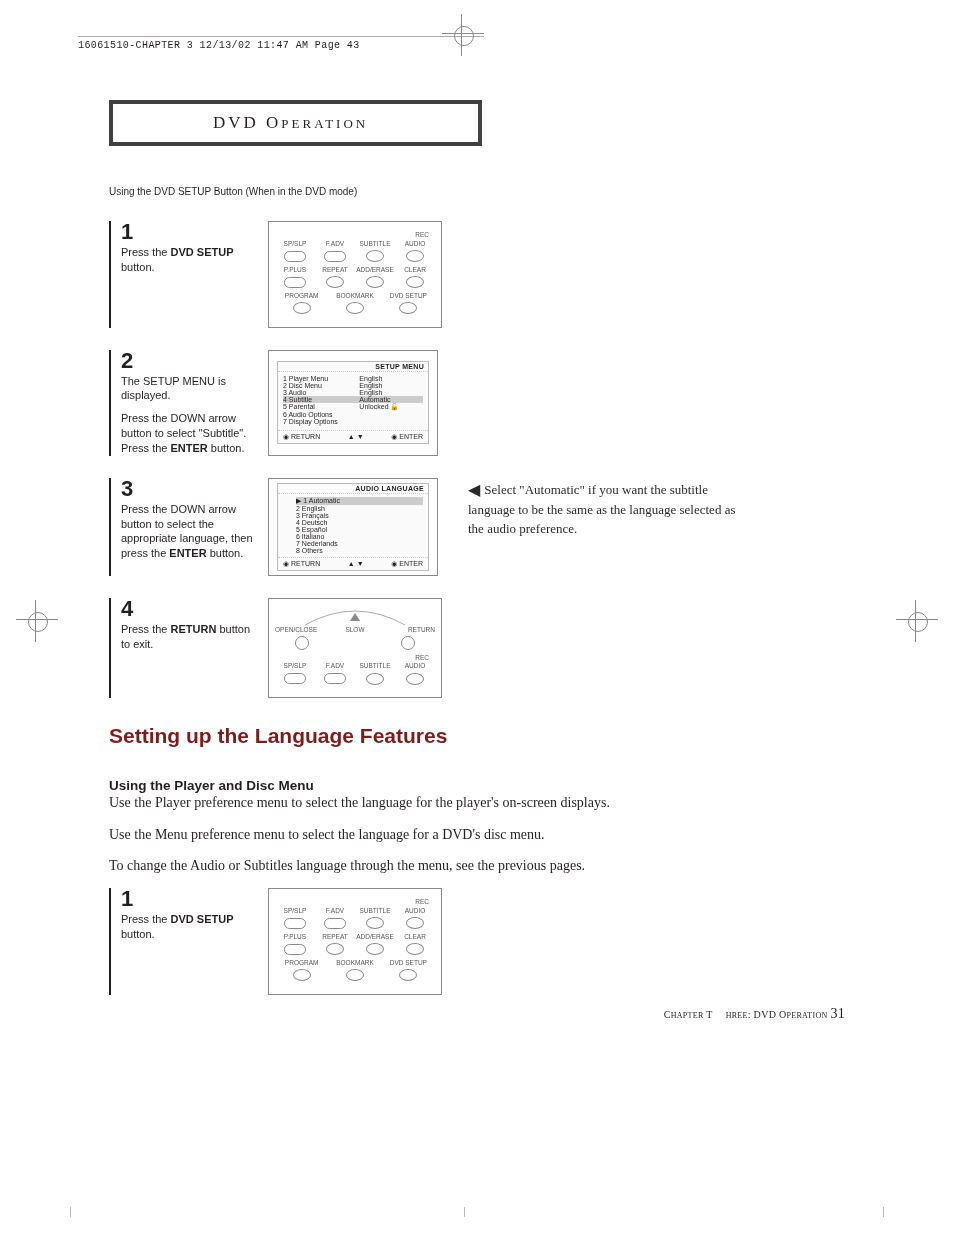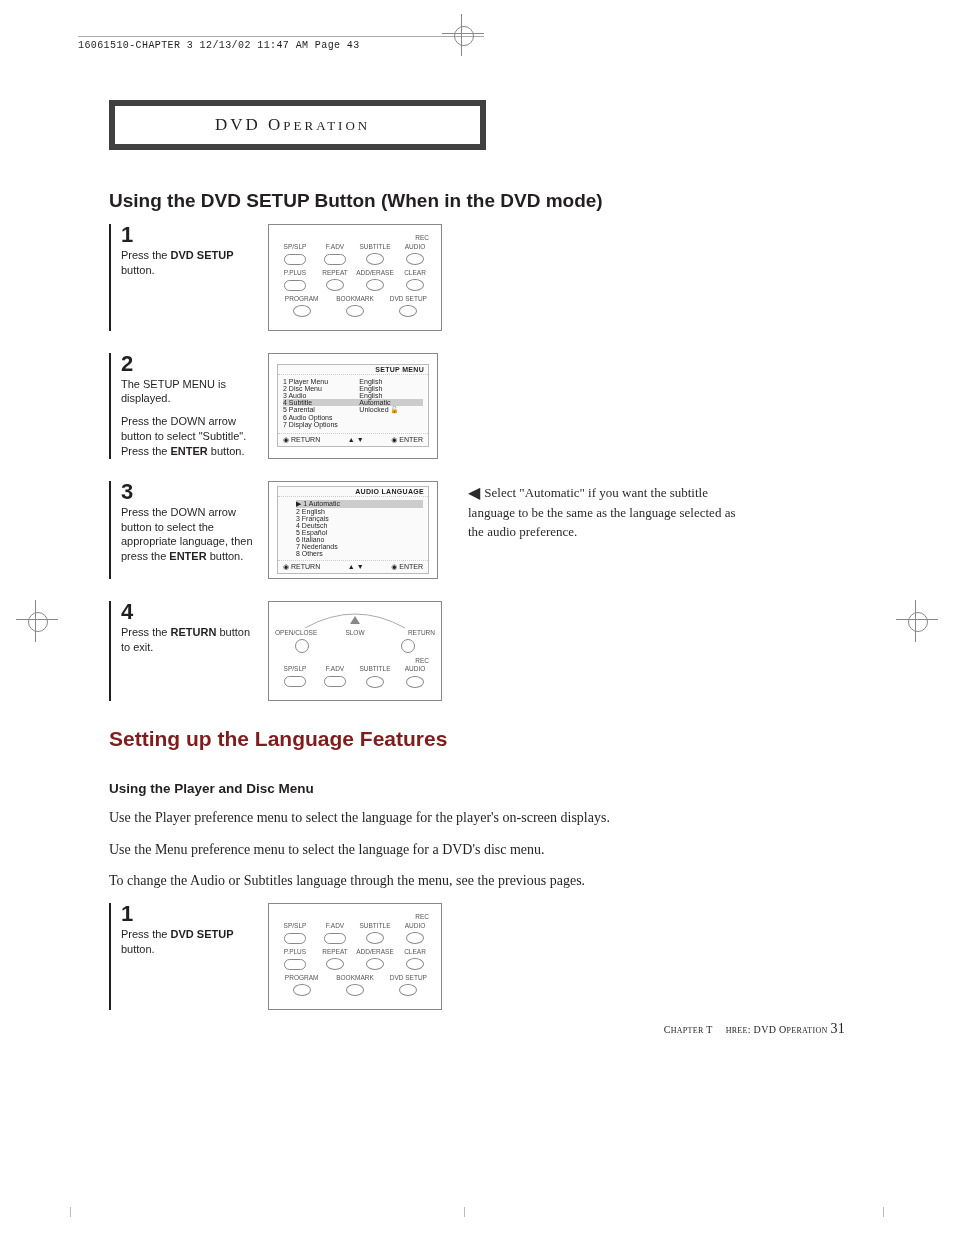--- a/index.html
+++ b/index.html
@@ -33,33 +33,33 @@
   .registration .h { position:absolute; top:19px; left:0; height:0; width:42px; border-top:1px solid #888;}
   .registration .c { position:absolute; left:12px; top:12px; width:18px; height:18px; border:1px solid #888; border-radius:50%; }
 
   .page {
     position: absolute;
     left: 109px;
     top: 100px;
     width: 736px;
   }
   .box-title {
-    border: 6px solid #404040;
+    border: 4px solid #404040;
     display: inline-block;
     padding: 9px 110px 9px 100px;
     font-family: Georgia, "Times New Roman", serif;
     font-size: 17px;
     letter-spacing: 3px;
   }
   .box-title .small { font-size: 13px; }
   .subhead {
-    font-weight: bold;
-    font-size: 19px;
+    font-weight: normal;
+    font-size: 10px;
     margin-top: 40px;
-    margin-bottom: 12px;
+    margin-bottom: 24px;
   }
   .step-row {
     display: flex;
     margin-bottom: 22px;
   }
   .step-row .bar {
     width: 2px; background:#231f20; flex: 0 0 2px;
     margin-right: 10px;
     align-self: stretch;
   }
@@ -107,21 +107,20 @@
   .body {
     font-family: "Times New Roman", Georgia, serif;
     font-size: 14px;
     line-height: 1.4;
     margin-bottom: 12px;
   }
   .subhead2 {
     font-weight: bold;
     font-size: 13.5px;
     margin-top: 30px;
-    margin-bottom: 12px;
   }
   .footer {
     position:absolute;
     right:0; bottom:-5px;
     font-family: Georgia, serif;
     font-size: 10px;
     letter-spacing: 0.3px;
   }
   .footer .pn { font-size: 14px; }
 

